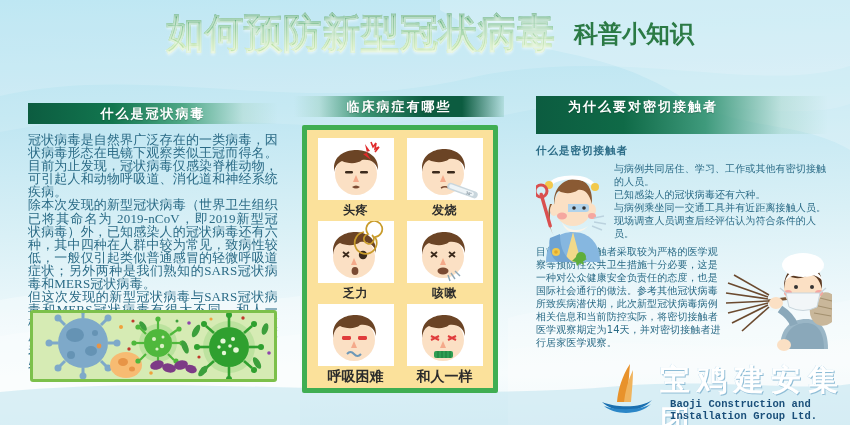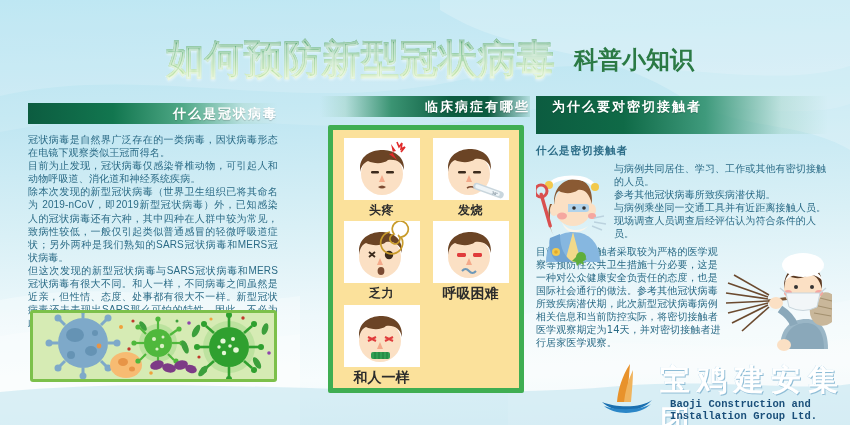--- a/index.html
+++ b/index.html
@@ -8,21 +8,21 @@
     font-family: "Liberation Sans", "DejaVu Sans", sans-serif;
     background: linear-gradient(178deg, #a9dff0 0%, #bfe6f2 26%, #d9f0f6 52%, #eef8fb 72%, #f7fcfd 86%, #e8f5fa 100%);
     position: relative;
   }
 
   
   #bg-waves { position: absolute; inset: 0; width: 850px; height: 425px; }
 
   
   .title-wrap {
-    position: absolute; left: 0; top: 32px; width: 850px;
+    position: absolute; left: 0; top: 6px; width: 850px;
     text-align: center; white-space: nowrap;
   }
   .title-main {
     display: inline-block;
     font-size: 40px; font-weight: bold; letter-spacing: 1px;
     font-family: "DejaVu Sans", sans-serif;
     background: linear-gradient(180deg, #0f7a3d 0%, #2f9d4e 38%, #8fd06a 72%, #d8ecc0 100%);
     -webkit-background-clip: text; background-clip: text;
     color: transparent;
     -webkit-text-stroke: 0.6px rgba(255,255,255,0.55);
@@ -35,45 +35,45 @@
     color: #2b7a45; position: relative; top: -5px;
     font-family: "DejaVu Sans", sans-serif;
   }
 
   
   .panel { position: absolute; }
   .panel-bar {
     height: 21px; line-height: 21px;
     background: linear-gradient(90deg, #0c5c40 0%, #12764f 34%, #4fa886 62%, rgba(170,215,200,0.45) 86%, rgba(200,230,225,0.0) 100%);
     color: #ffffff; font-weight: bold; font-size: 13px;
-    text-align: right; letter-spacing: 2px;
+    text-align: center; letter-spacing: 2px;
     font-family: "DejaVu Sans", sans-serif;
     text-shadow: 0 1px 1px rgba(0,0,0,0.2);
   }
   .panel-bar.two-line { height: 38px; line-height: 18px; text-align: left; padding: 2px 0 0 32px; }
   .panel-bar.two-line span { display: block; }
 
   
   #panel-left { left: 28px; top: 103px; width: 250px; }
   .body-text {
-    margin-top: 9px; font-size: 10px; line-height: 13.1px;
+    margin-top: 9px; font-size: 13px; line-height: 13.1px;
     color: #2b6b86; letter-spacing: 0.15px;
-    font-family: Liberation Sans, sans-serif;
+    font-family: Liberation Serif, serif;
     text-align: justify;
   }
   .body-text p { margin-bottom: 0px; }
 
   #virus-box {
     position: absolute; left: 30px; top: 310px; width: 247px; height: 72px;
     border: 3px solid #7cc04a; border-radius: 3px;
     background: #d6ebb4; overflow: hidden;
   }
 
   
-  #panel-mid { left: 320px; top: 96px; width: 210px; }
+  #panel-mid { left: 294px; top: 96px; width: 210px; }
   #panel-mid .panel-bar {
     background: linear-gradient(90deg, rgba(200,230,225,0) 0%, rgba(160,210,195,0.5) 12%, #3b9473 34%, #0c5c40 62%, #0c5c40 80%, rgba(140,200,185,0.35) 100%);
   }
   #symptom-card {
     margin-top: 8px; width: 196px; margin-left: 8px; height: 268px;
     border: 5px solid #3fae52; background: #fbe19b; border-radius: 2px;
     padding: 8px 6px 6px 6px;
   }
   .sym-grid { display: grid; grid-template-columns: 1fr 1fr; grid-template-rows: repeat(3, 1fr); gap: 2px 4px; height: 100%; }
   .sym-cell { display: flex; flex-direction: column; align-items: center; }
@@ -81,21 +81,20 @@
   .sym-label {
     font-size: 12px; font-weight: bold; color: #2c2c2c; margin-top: 2px;
     font-family: "DejaVu Sans", sans-serif; letter-spacing: 0.5px;
   }
   .sym-label.narrow { font-size: 14px; letter-spacing: 0px; }
 
   
   #panel-right { left: 536px; top: 96px; width: 292px; }
   #panel-right .panel-bar {
     background: linear-gradient(90deg, #0c5c40 0%, #0f6a47 30%, #3f9a7c 58%, rgba(160,210,195,0.45) 84%, rgba(200,230,225,0) 100%);
-    padding-left: 16px;
   }
   .sub-head {
     margin-top: 10px; font-size: 10.5px; font-weight: bold;
     color: #2a6b86; letter-spacing: 1px; font-family: "DejaVu Sans", sans-serif;
   }
   .r-body {
     font-size: 10px; line-height: 13px; color: #2b6b86;
     font-family: "DejaVu Sans", sans-serif; letter-spacing: 0.1px;
   }
   #r-col-indent { margin-left: 78px; margin-top: 4px; }
@@ -332,20 +331,39 @@
             <ellipse cx="52" cy="38" rx="4" ry="6" fill="#fbe0c4"></ellipse>
           <path d="M25 31 l6 5 M31 31 l-6 5" stroke="#3b2a1c" stroke-width="1.8"></path>
           <circle cx="45" cy="34" r="4.2" fill="#3b2a1c"></circle>
           <path d="M36 37 l-3 7 h6 z" fill="#f4a98a"></path>
           <ellipse cx="37" cy="50" rx="3.4" ry="4" fill="#7a4a32"></ellipse>
           <path d="M54 14 m0 0 a5 5 0 1 1 -4 -1 a8 8 0 1 1 7 3 a11 11 0 1 1 -11 -5" stroke="#c89b2a" stroke-width="1.7" fill="none"></path>
         </svg>
         <div class="sym-label">乏力</div>
       </div>
 
+      <div class="sym-cell">
+        <svg class="sym-face" viewBox="0 0 76 62">
+          <rect width="76" height="62" fill="#fff"></rect>
+          <ellipse cx="36" cy="36" rx="21" ry="21" fill="#fbe0c4"></ellipse>
+          <path d="M15 30 C15 15 29 11 37 11 C47 11 59 16 58 32 C56 23 50 20 42 21 C38 25 28 25 22 22 C18 24 16 27 15 34 Z" fill="#6b4425"></path>
+          <ellipse cx="20" cy="38" rx="4" ry="6" fill="#fbe0c4"></ellipse>
+            <ellipse cx="52" cy="38" rx="4" ry="6" fill="#fbe0c4"></ellipse>
+          <path d="M24 31 l6 5 M30 31 l-6 5" stroke="#3b2a1c" stroke-width="1.8"></path>
+          <path d="M42 31 l6 5 M48 31 l-6 5" stroke="#3b2a1c" stroke-width="1.8"></path>
+          <path d="M36 37 l-3 7 h6 z" fill="#f4a98a"></path>
+          <ellipse cx="36" cy="50" rx="5.5" ry="3.4" fill="#7a4a32"></ellipse>
+          <g stroke="#8fa8b5" stroke-width="1.4">
+              <line x1="44" y1="52" x2="48" y2="58"></line>
+              <line x1="48" y1="50" x2="53" y2="55"></line>
+              <line x1="41" y1="54" x2="43" y2="60"></line>
+            </g>
+        </svg>
+        <div class="sym-label">咳嗽</div>
+      </div>
 
       <div class="sym-cell">
         <svg class="sym-face" viewBox="0 0 76 62">
           <rect width="76" height="62" fill="#fff"></rect>
           <ellipse cx="36" cy="36" rx="21" ry="21" fill="#fbe0c4"></ellipse>
           <path d="M15 30 C15 15 29 11 37 11 C47 11 59 16 58 32 C56 23 50 20 42 21 C38 25 28 25 22 22 C18 24 16 27 15 34 Z" fill="#6b4425"></path>
           <ellipse cx="20" cy="38" rx="4" ry="6" fill="#fbe0c4"></ellipse>
             <ellipse cx="52" cy="38" rx="4" ry="6" fill="#fbe0c4"></ellipse>
           <rect x="24" y="32" width="9" height="4" rx="1.4" fill="#e03c3c"></rect>
           <rect x="40" y="32" width="9" height="4" rx="1.4" fill="#e03c3c"></rect>
@@ -410,21 +428,21 @@
       </g>
     <g stroke="#b8cfdc" stroke-width="1.4" opacity="0.9">
       <line x1="58" y1="60" x2="68" y2="58"></line>
         <line x1="58" y1="64" x2="70" y2="66"></line>
         <line x1="56" y1="68" x2="66" y2="72"></line>
     </g>
   </svg>
 
   <div id="r-col-indent">
     <div class="r-body">与病例共同居住、学习、工作或其他有密切接触的人员。</div>
-    <div class="r-body">参考其他冠状病毒所致疾病潜伏期。</div>
+    <div class="r-body">已知感染人的冠状病毒还有六种。</div>
     <div class="r-body">与病例乘坐同一交通工具并有近距离接触人员。</div>
     <div class="r-body">现场调查人员调查后经评估认为符合条件的人员。</div>
   </div>
 
   <div class="r-body" id="r-para2" style="width:190px;">目前对密切接触者采取较为严格的医学观察等预防性公共卫生措施十分必要，这是一种对公众健康安全负责任的态度，也是国际社会通行的做法。参考其他冠状病毒所致疾病潜伏期，此次新型冠状病毒病例相关信息和当前防控实际，将密切接触者医学观察期定为14天，并对密切接触者进行居家医学观察。</div>
 
   <svg id="sprayer-figure" viewBox="0 0 160 108">
     <g stroke="#6b4a2f" stroke-width="1.6" fill="none">
       <line x1="96" y1="44" x2="56" y2="30"></line>
         <line x1="96" y1="46" x2="54" y2="40"></line>

